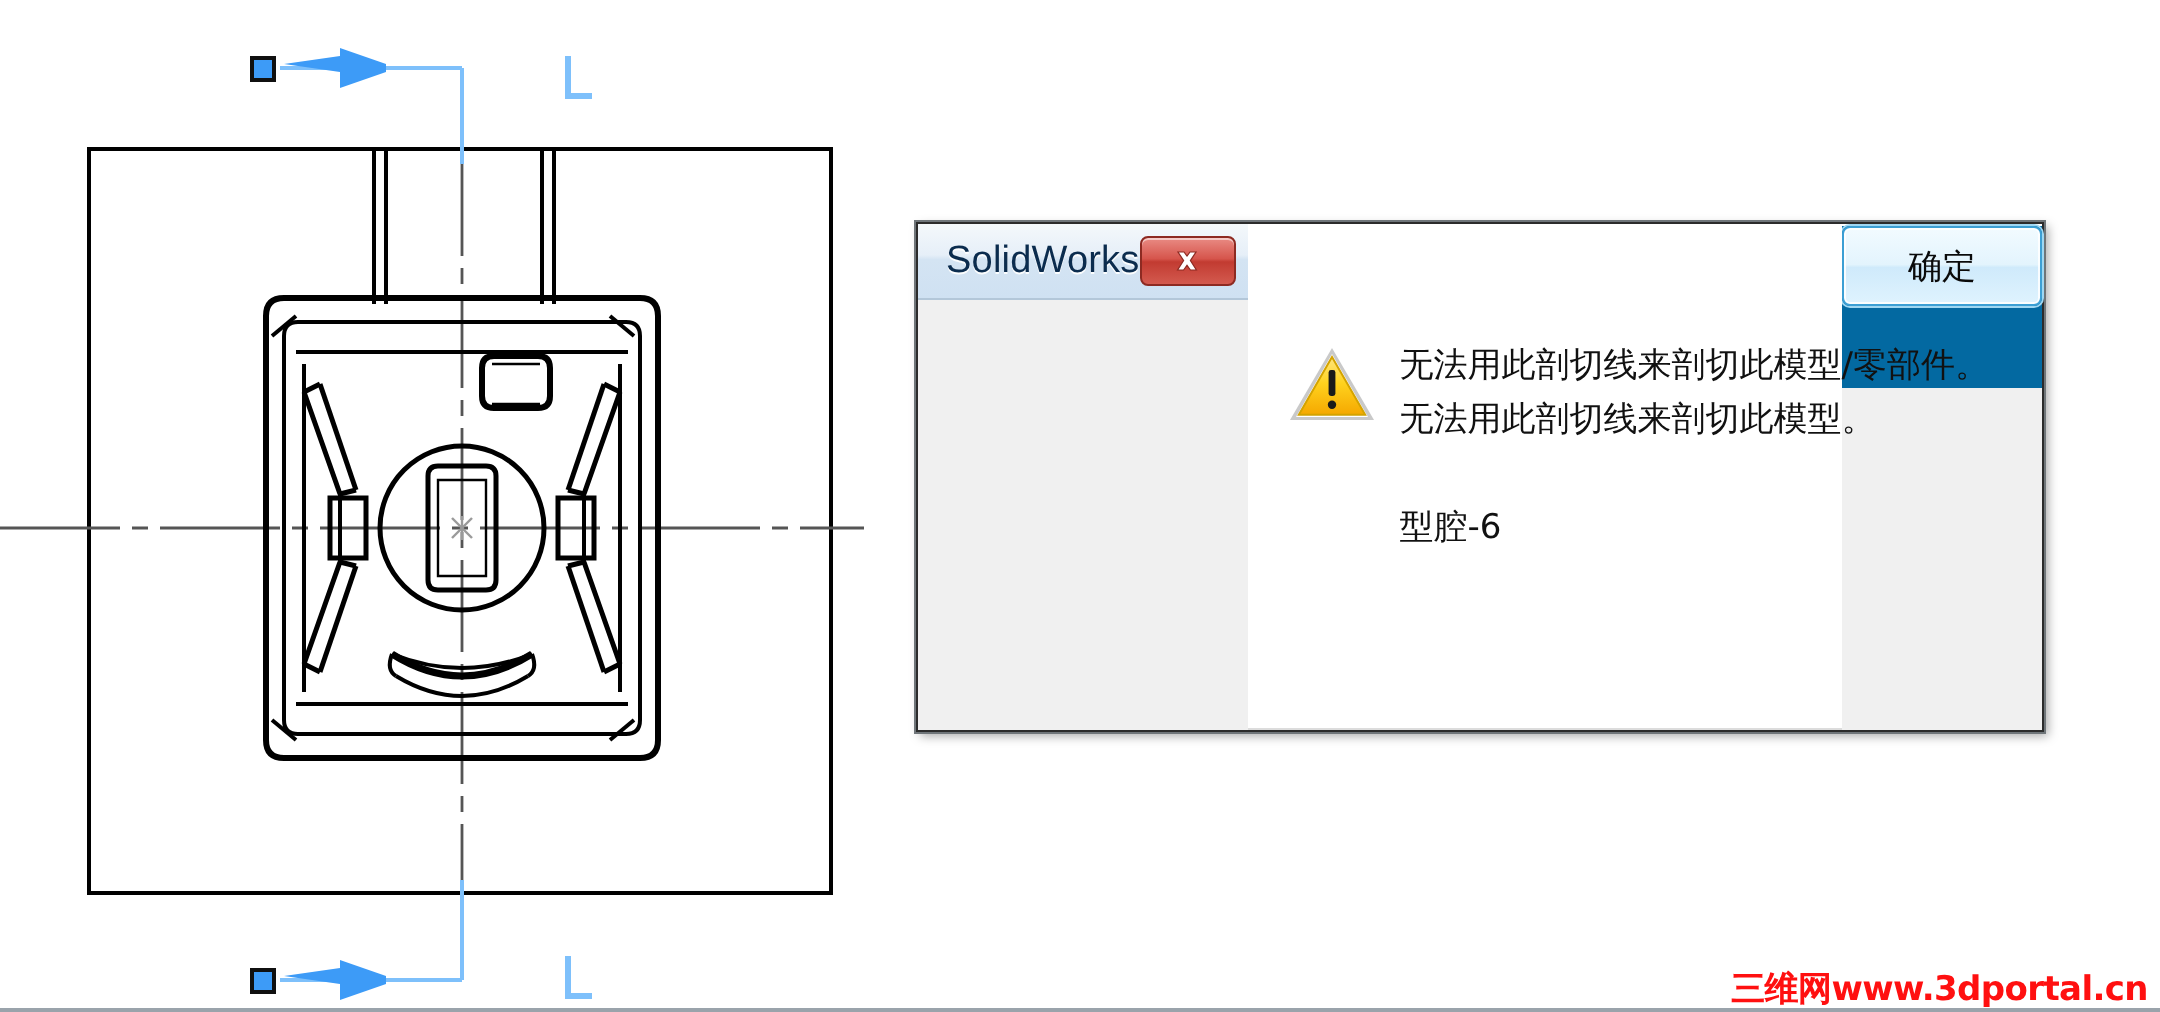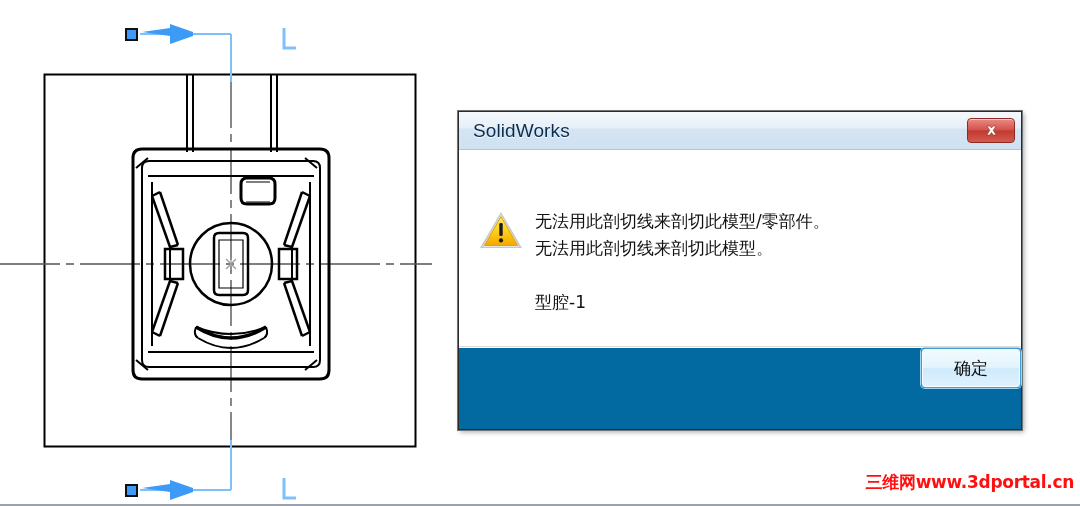--- a/index.html
+++ b/index.html
@@ -21,27 +21,27 @@
     left: 0; top: 0;
     width: 1080px; height: 506px;
   }
 
   
   #dialog {
     position: absolute;
     left: 458px;
     top: 111px;
     width: 564px;
-    height: 319px;
+    height: 255px;
     background: #f0f0f0;
     border: 1px solid #2b2b2b;
     box-shadow: 0 0 0 1px #6f7579, 2px 2px 5px rgba(0,0,0,0.35);
     box-sizing: border-box;
     display: flex;
-    flex-direction: column;
+    flex-direction: row;
   }
   #dialog-titlebar {
     height: 38px;
     flex: 0 0 38px;
     background: linear-gradient(to bottom, #f4f8fb 0%, #e6eff8 42%, #d4e4f3 48%, #cfe1f2 100%);
     border-bottom: 1px solid #b3c7d9;
     display: flex;
     align-items: center;
     padding: 0 6px 0 14px;
     box-sizing: border-box;
@@ -122,21 +122,21 @@
     display: flex;
     align-items: center;
     justify-content: center;
     padding: 0;
   }
 
   
   #watermark {
     position: absolute;
     right: 6px;
-    bottom: 12px;
+    bottom: 0;
     font-size: 17px;
     font-weight: bold;
     color: #ff1010;
     font-family: "DejaVu Sans", "Liberation Sans", sans-serif;
     letter-spacing: -0.3px;
     white-space: nowrap;
   }
 
   
   #bottom-rule {
@@ -292,21 +292,21 @@
       </defs>
       <path d="M22 6.5 L38.6 35.4 L5.4 35.4 Z" fill="url(#warnGrad)" stroke="#d4a300" stroke-width="1"></path>
       <rect x="20.3" y="13" width="3.4" height="13" rx="1.2" fill="#1a1a1a"></rect>
       <circle cx="22" cy="30.4" r="2.1" fill="#1a1a1a"></circle>
     </svg>
 
     <div id="message-block">
       <div class="msg-line">无法用此剖切线来剖切此模型/零部件。</div>
       <div class="msg-line">无法用此剖切线来剖切此模型。</div>
       <div class="msg-gap"></div>
-      <div class="msg-line">型腔-1</div>
+      <div class="msg-line">型腔-6</div>
     </div>
   </div>
 
   <div id="dialog-footer">
     <button id="ok-button">确定</button>
   </div>
 </div>
 
 <div id="watermark">三维网www.3dportal.cn</div>
 

